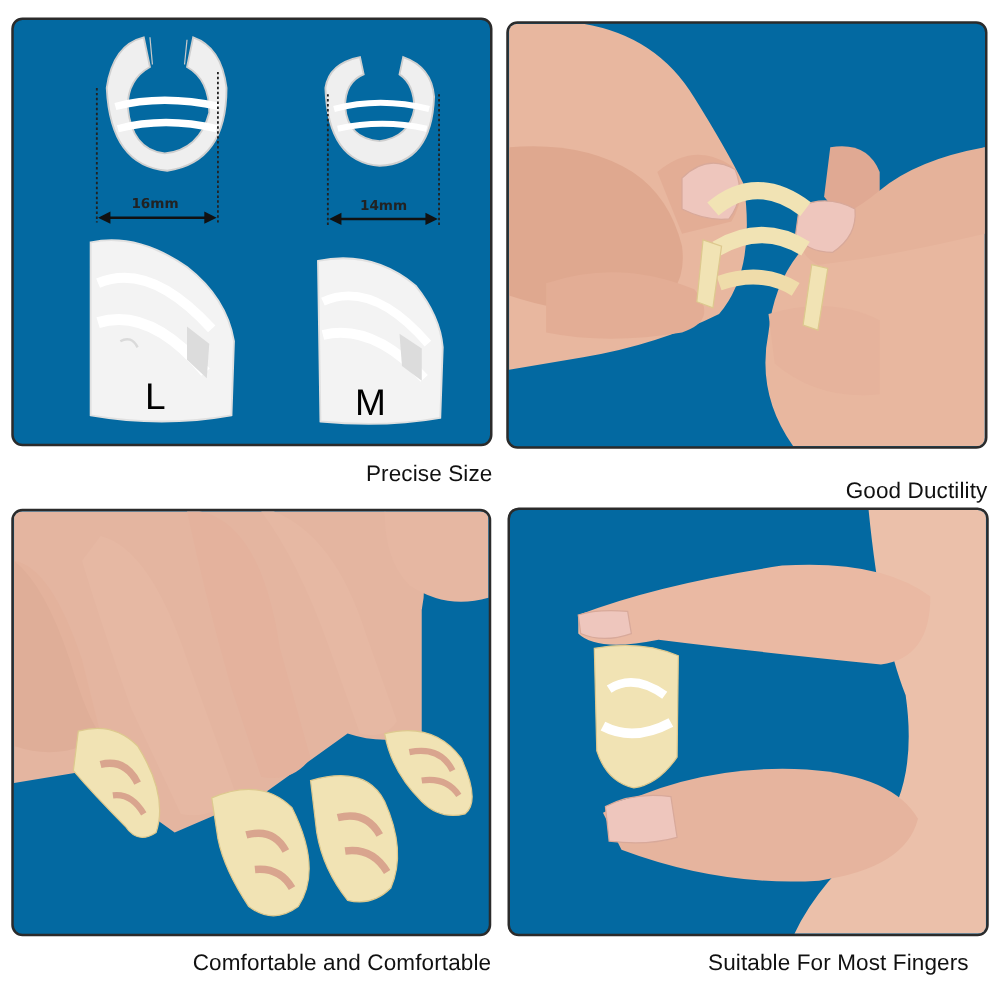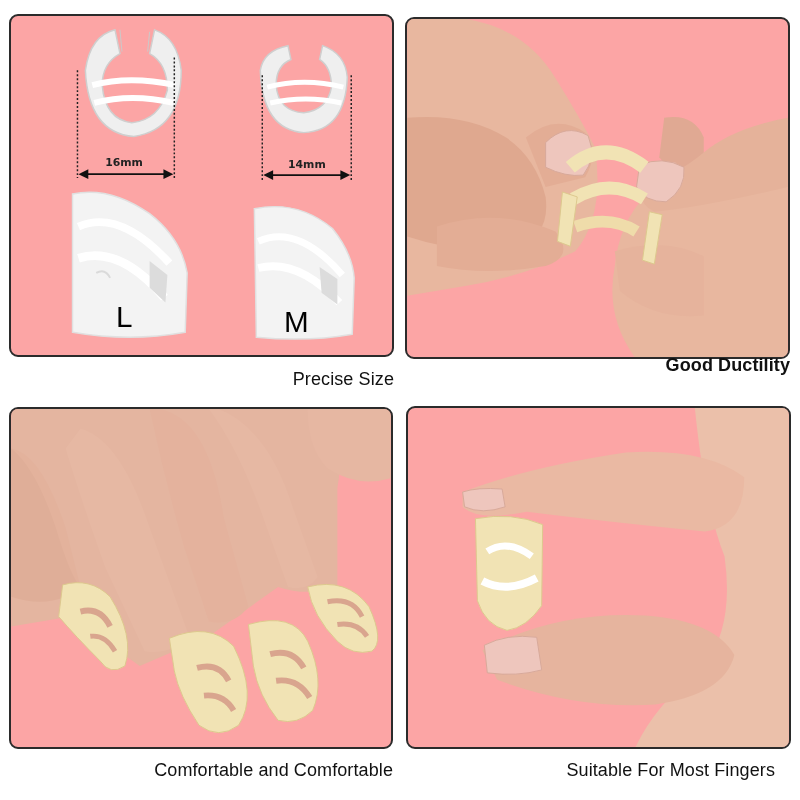--- a/index.html
+++ b/index.html
@@ -1,28 +1,28 @@
 <!DOCTYPE html>
 <html><head>
   <meta charset="utf-8">
   <style>
     html, body { margin: 0; padding: 0; background: #ffffff; }
     body { width: 800px; height: 800px; position: relative; overflow: hidden;
            font-family: "Liberation Sans", sans-serif; }
     .panel { position: absolute; border: 2px solid #2b2b2b; border-radius: 9px;
-             overflow: hidden; background: #fca5a5; box-sizing: border-box; }
+             overflow: hidden; background: #0369a1; box-sizing: border-box; }
     .panel svg { position: absolute; left: 0; top: 0; width: 100%; height: 100%; }
     .caption { position: absolute; text-align: right; font-size: 18px; color: #111111;
                letter-spacing: 0.1px; font-family: "Liberation Sans", sans-serif; }
     #p1 { left: 9px;  top: 14px;  width: 385px; height: 343px; }
     #p2 { left: 405px; top: 17px; width: 385px; height: 342px; }
     #p3 { left: 9px;  top: 407px; width: 384px; height: 342px; }
     #p4 { left: 406px; top: 406px; width: 385px; height: 343px; }
     #c1 { left: 9px;  top: 369px; width: 385px; }
-    #c2 { left: 405px; top: 355px; width: 385px; font-weight: bold; }
+    #c2 { left: 405px; top: 382px; width: 385px; }
     #c3 { left: 9px;  top: 760px; width: 384px; }
     #c4 { left: 390px; top: 760px; width: 385px; }
     .dim-label { font-family: "DejaVu Sans", sans-serif; font-weight: bold; font-size: 11px; fill: #222; }
     .size-letter { font-family: "Liberation Sans", sans-serif; font-size: 30px; fill: #000; }
   </style>
 </head>
 <body>
 
 <div class="panel" id="p1">
   <svg viewBox="0 0 385 343">

